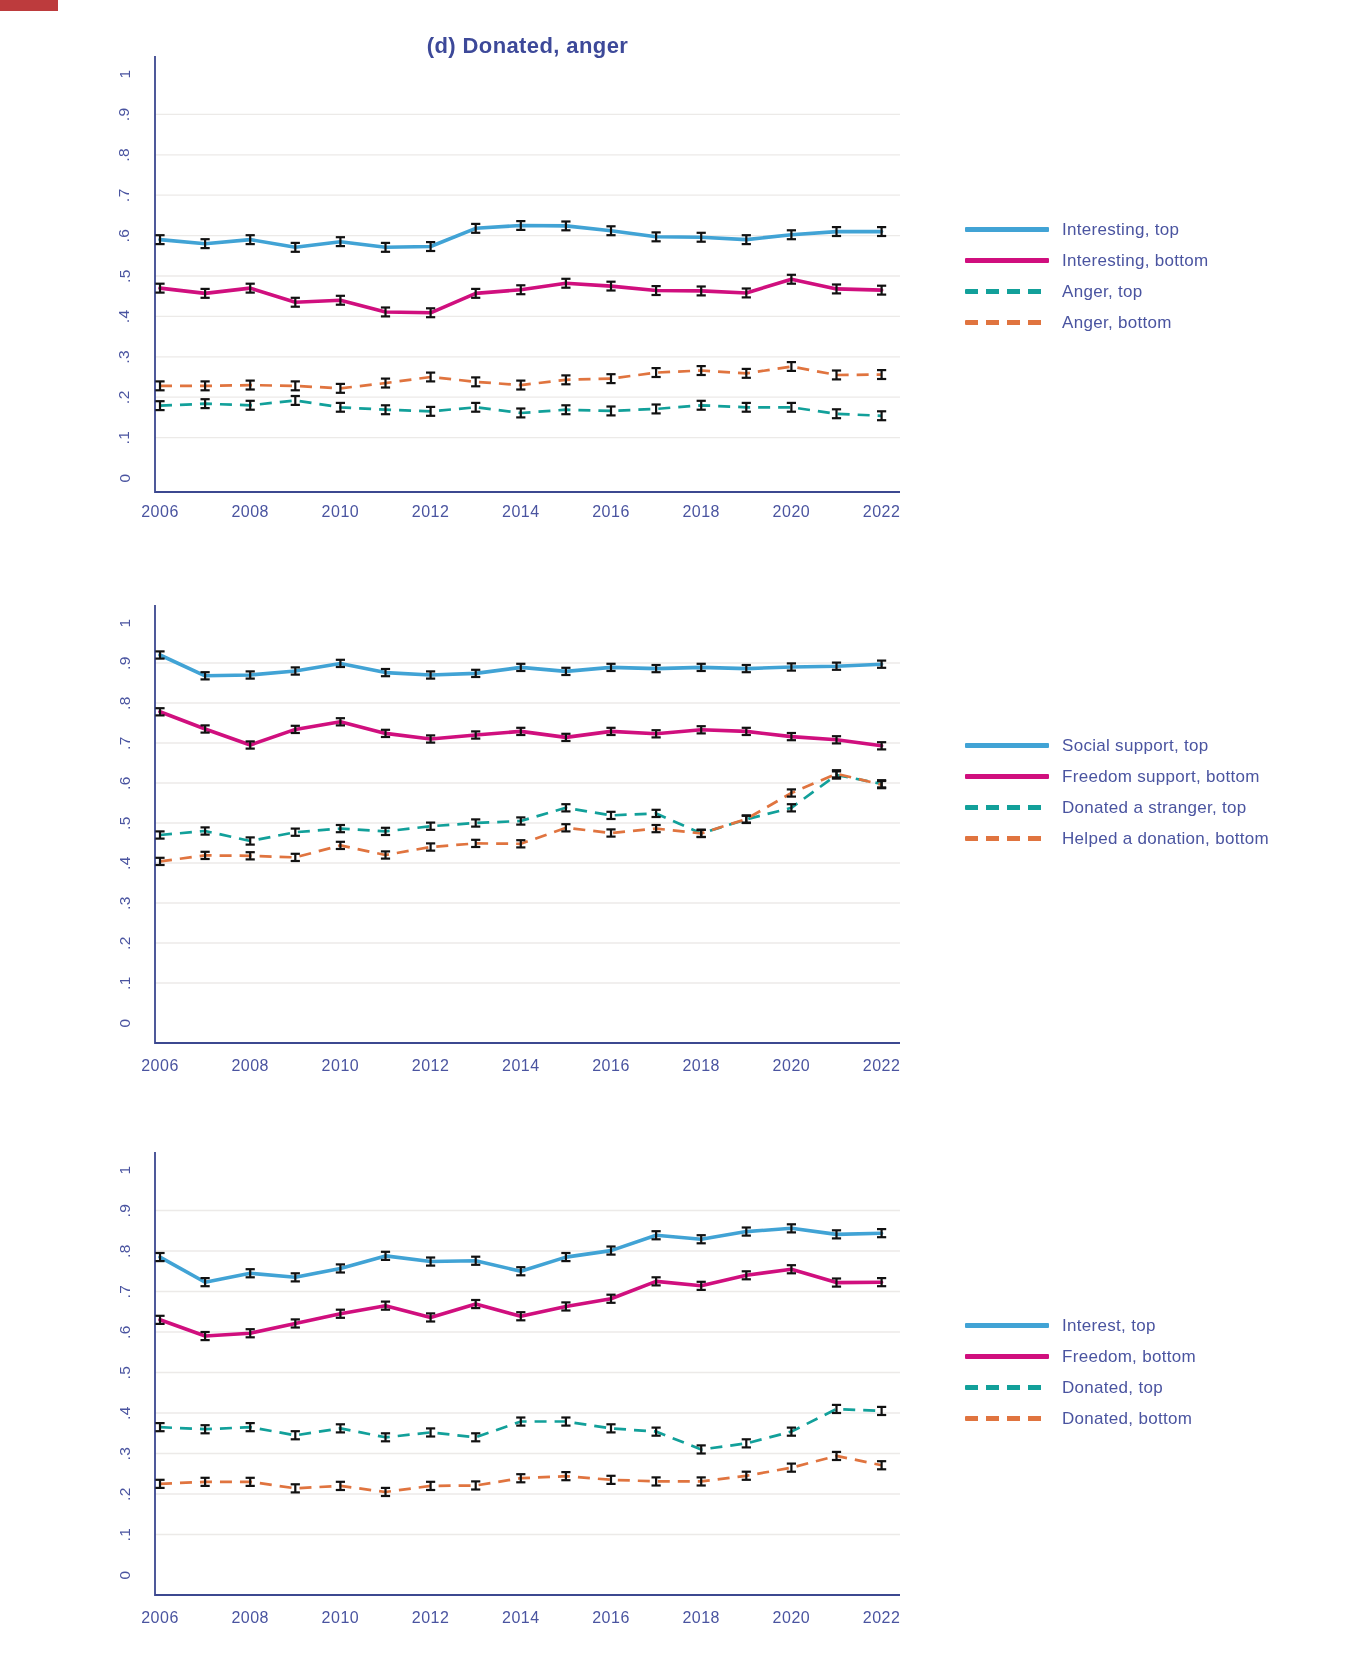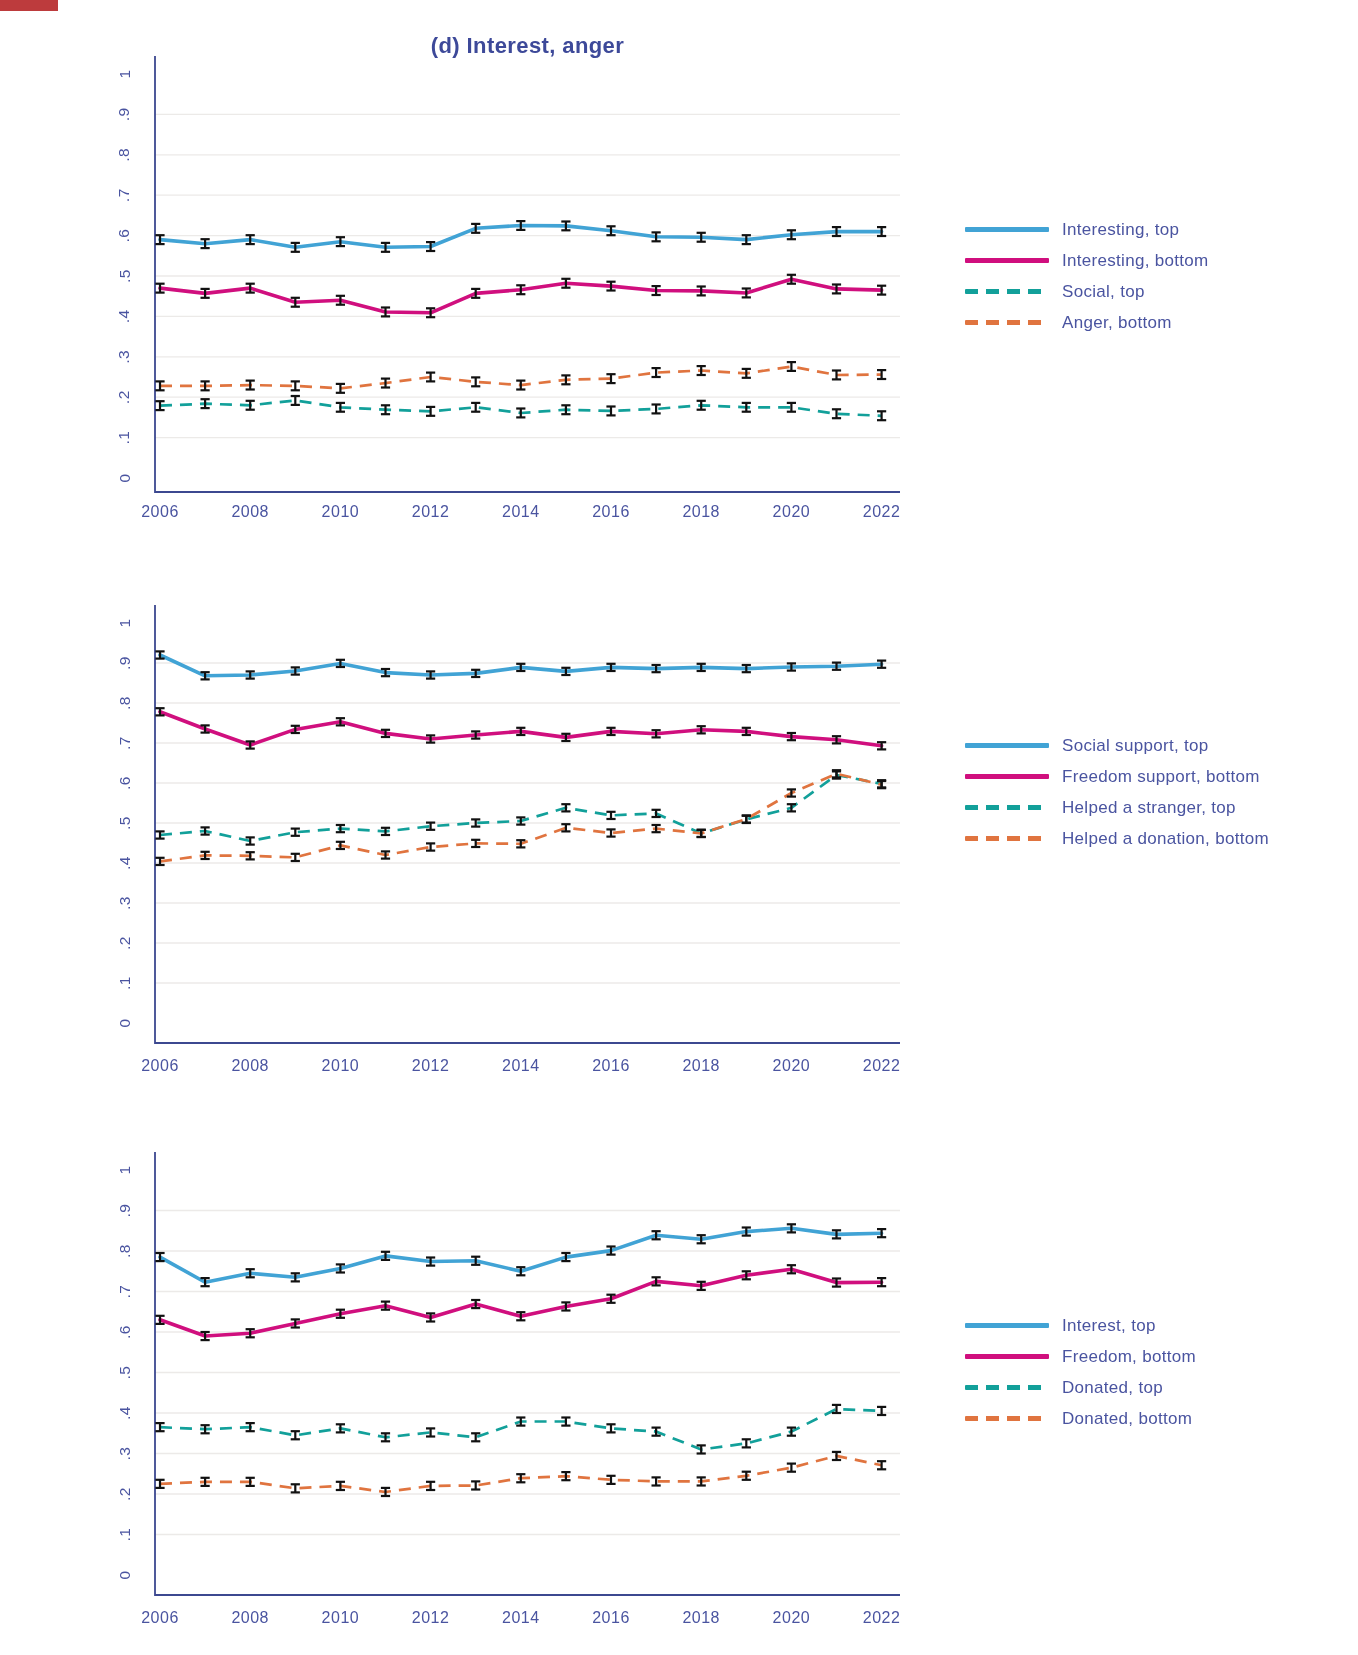--- a/index.html
+++ b/index.html
@@ -765,53 +765,53 @@
           <line x1="836.5" x2="836.5" y1="1451.9" y2="1460.0"></line>
           <line x1="831.9" x2="841.1" y1="1451.9" y2="1451.9"></line>
           <line x1="831.9" x2="841.1" y1="1460.0" y2="1460.0"></line>
           <line x1="881.6" x2="881.6" y1="1461.2" y2="1469.3"></line>
           <line x1="877" x2="886.2" y1="1461.2" y2="1461.2"></line>
           <line x1="877" x2="886.2" y1="1469.3" y2="1469.3"></line>
         </g>
       </g>
     </svg>
 
-  <div class="chart-title" style="top:33px">(d) Interest, anger</div>
+  <div class="chart-title" style="top:33px">(d) Donated, anger</div>
 
   <div class="legend" style="top:214px">
     <div class="legend-row">
       <span class="swatch" style="background: rgb(65, 163, 213);"></span>
       <span class="legend-label">Interesting, top</span>
     </div>
     <div class="legend-row">
       <span class="swatch" style="background: rgb(208, 15, 126);"></span>
       <span class="legend-label">Interesting, bottom</span>
     </div>
     <div class="legend-row">
       <span class="swatch" style="background: repeating-linear-gradient(to right, rgb(18, 160, 154) 0px, rgb(18, 160, 154) 13px, transparent 13px, transparent 21px);"></span>
-      <span class="legend-label">Social, top</span>
+      <span class="legend-label">Anger, top</span>
     </div>
     <div class="legend-row">
       <span class="swatch" style="background: repeating-linear-gradient(to right, rgb(224, 116, 63) 0px, rgb(224, 116, 63) 13px, transparent 13px, transparent 21px);"></span>
       <span class="legend-label">Anger, bottom</span>
     </div>
   </div>
 
   <div class="legend" style="top:730px">
     <div class="legend-row">
       <span class="swatch" style="background: rgb(65, 163, 213);"></span>
       <span class="legend-label">Social support, top</span>
     </div>
     <div class="legend-row">
       <span class="swatch" style="background: rgb(208, 15, 126);"></span>
       <span class="legend-label">Freedom support, bottom</span>
     </div>
     <div class="legend-row">
       <span class="swatch" style="background: repeating-linear-gradient(to right, rgb(18, 160, 154) 0px, rgb(18, 160, 154) 13px, transparent 13px, transparent 21px);"></span>
-      <span class="legend-label">Helped a stranger, top</span>
+      <span class="legend-label">Donated a stranger, top</span>
     </div>
     <div class="legend-row">
       <span class="swatch" style="background: repeating-linear-gradient(to right, rgb(224, 116, 63) 0px, rgb(224, 116, 63) 13px, transparent 13px, transparent 21px);"></span>
       <span class="legend-label">Helped a donation, bottom</span>
     </div>
   </div>
 
   <div class="legend" style="top:1310px">
     <div class="legend-row">
       <span class="swatch" style="background: rgb(65, 163, 213);"></span>

